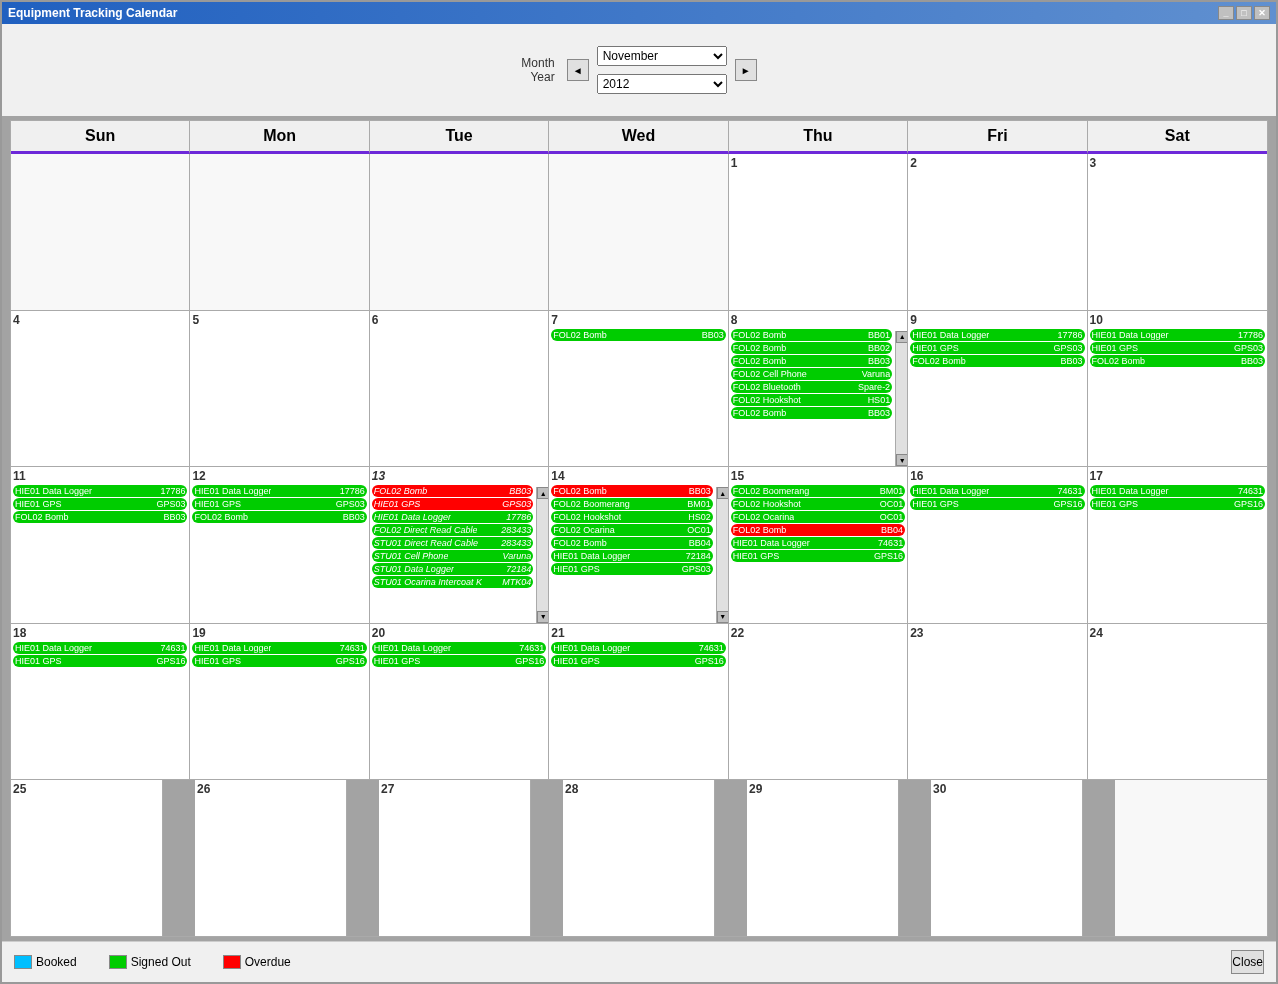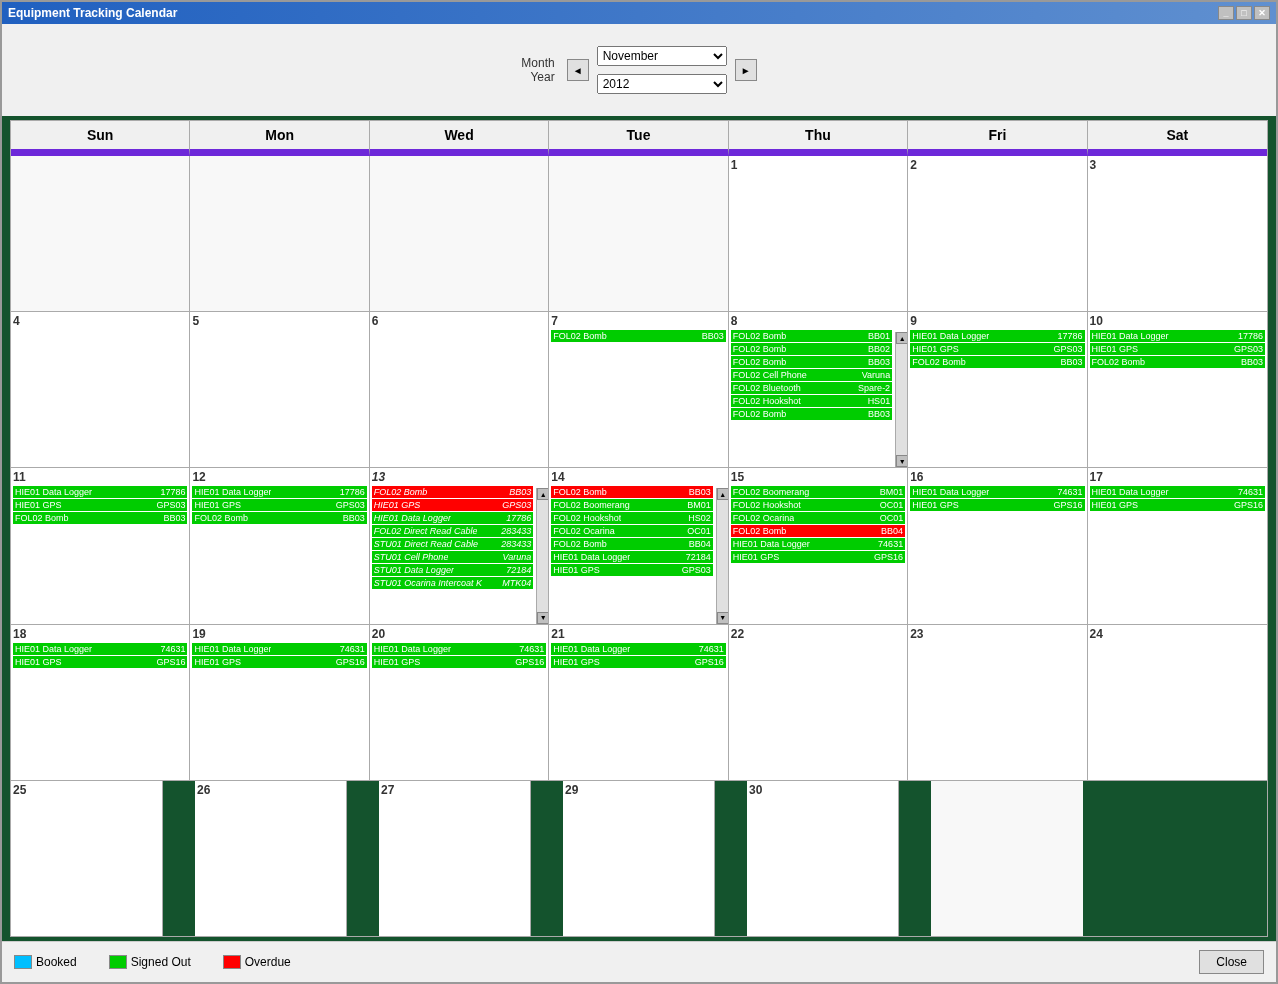--- a/index.html
+++ b/index.html
@@ -7,21 +7,21 @@
       font-family: Arial, sans-serif;
       font-size: 11px;
       background: #c0c0c0;
       width: 1278px;
       height: 984px;
       overflow: hidden;
     }
     .window {
       width: 1278px;
       height: 984px;
-      background: #14532d;
+      background: #a3a3a3;
       border: 2px solid #999;
       display: flex;
       flex-direction: column;
     }
     .title-bar {
       background: linear-gradient(to right, #2060c0, #6090d0);
       color: white;
       padding: 3px 6px;
       font-size: 12px;
       font-weight: bold;
@@ -95,24 +95,24 @@
       flex-direction: column;
     }
     .day-headers {
       display: grid;
       grid-template-columns: repeat(7, 1fr);
       background: #f0f0f0;
     }
     .day-header {
       text-align: center;
       font-weight: bold;
-      font-size: 14px;
+      font-size: 16px;
       padding: 6px 0;
       border-right: 1px solid #aaa;
-      border-bottom: 7px solid #6d28d9;
+      border-bottom: 3px solid #6d28d9;
     }
     .day-header:last-child { border-right: none; }
     .calendar-grid {
       flex: 1;
       display: flex;
       flex-direction: column;
     }
     .calendar-row {
       flex: 1;
       display: grid;
@@ -137,20 +137,21 @@
       color: #333;
     }
     .event {
       font-size: 9px;
       padding: 1px 2px;
       margin-bottom: 1px;
       display: flex;
       justify-content: space-between;
       white-space: nowrap;
       overflow: hidden;
+      border-radius: 6px;
     }
     .event.signed-out { background: #00cc00; color: white; }
     .event.overdue { background: #ff0000; color: white; }
     .event-text { overflow: hidden; text-overflow: ellipsis; }
     .scroll-indicator {
       position: absolute;
       right: 0;
       top: 20px;
       width: 12px;
       height: calc(100% - 20px);
@@ -192,21 +193,21 @@
     }
     .legend-box {
       width: 18px;
       height: 14px;
       border: 1px solid #888;
     }
     .legend-box.booked { background: #00bfff; }
     .legend-box.signed-out { background: #00cc00; }
     .legend-box.overdue { background: #ff0000; }
     .close-btn {
-      padding: 4px 16px;
+      padding: 4px 0;
       font-size: 12px;
       background: #e0e0e0;
       border: 1px solid #888;
       cursor: pointer;
     }
     .scroll-bar-cell {
       position: relative;
     }
   </style>
 </head>
@@ -242,22 +243,22 @@
       </select>
     </div>
     <div class="nav-btn">►</div>
   </div>
 
   <div class="calendar-container">
     <div class="calendar">
       <div class="day-headers">
         <div class="day-header">Sun</div>
         <div class="day-header">Mon</div>
+        <div class="day-header">Tue</div>
         <div class="day-header">Wed</div>
-        <div class="day-header">Tue</div>
         <div class="day-header">Thu</div>
         <div class="day-header">Fri</div>
         <div class="day-header">Sat</div>
       </div>
 
       <div class="calendar-grid">
 
         <div class="calendar-row">
           <div class="day-cell empty"></div>
           <div class="day-cell empty"></div>
@@ -578,20 +579,23 @@
 
         <div class="calendar-row">
           <div class="day-cell">
             <div class="day-number">25</div>
           </div>
           <div class="day-cell">
             <div class="day-number">26</div>
           </div>
           <div class="day-cell">
             <div class="day-number">27</div>
+          </div>
+          <div class="day-cell">
+            <div class="day-number">28</div>
           </div>
           <div class="day-cell">
             <div class="day-number">29</div>
           </div>
           <div class="day-cell">
             <div class="day-number">30</div>
           </div>
           <div class="day-cell empty"></div>
         </div>
 

